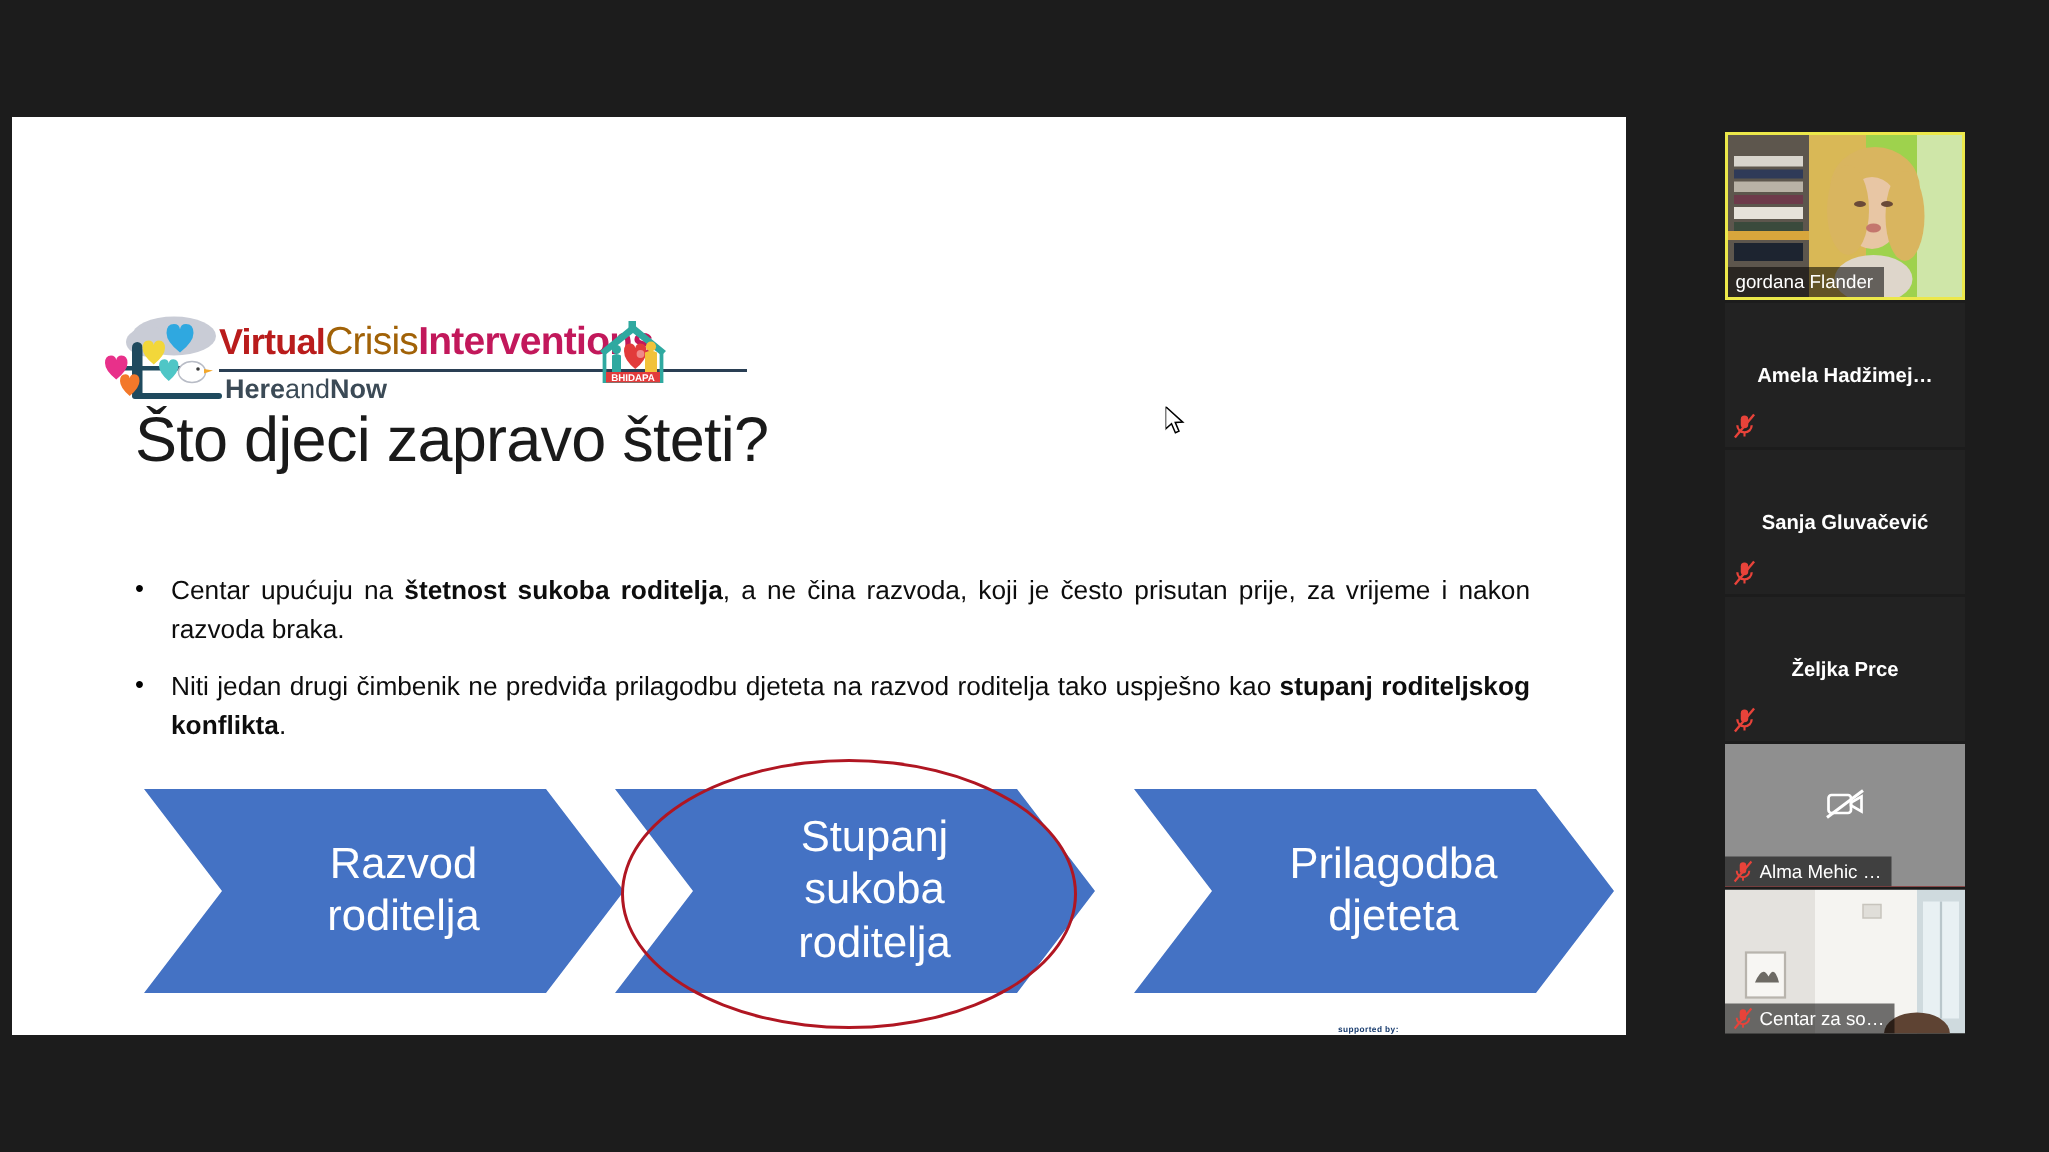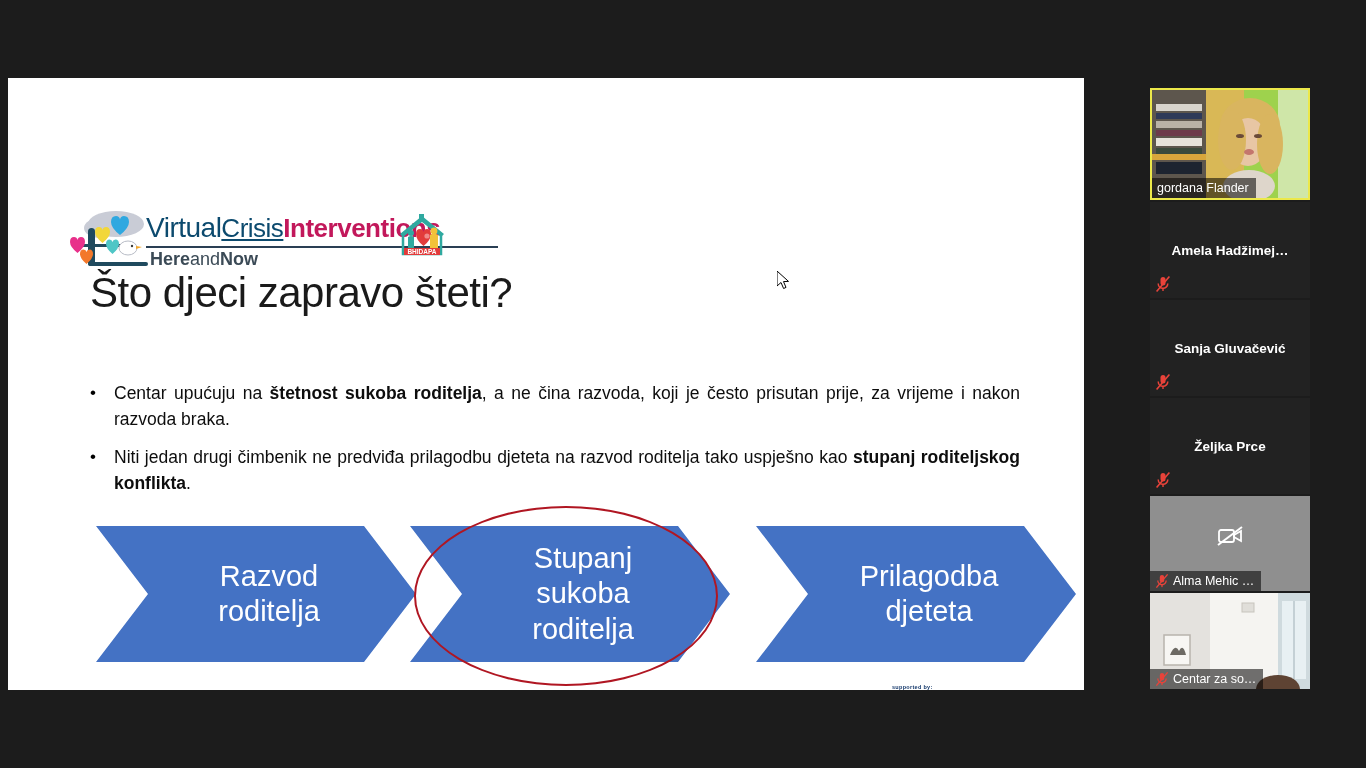--- a/index.html
+++ b/index.html
@@ -9,22 +9,22 @@
   }
   
   #slide{
     position:absolute;left:8px;top:78px;width:1076px;height:612px;
     background:#ffffff;overflow:hidden;
   }
   
   #logo-block{position:absolute;left:56px;top:128px;width:390px;height:66px;}
   #logo-tree{position:absolute;left:0;top:0;width:92px;height:66px;}
   #logo-word{position:absolute;left:82px;top:6px;white-space:nowrap;}
-  .logo-v{font-size:28px;font-weight:normal;color:#0c4a6e;letter-spacing:-0.5px;}
-  .logo-c{font-size:26px;font-weight:normal;color:#0c4a6e;letter-spacing:-0.5px;text-decoration:underline;}
+  .logo-v{font-size:24px;font-weight:bold;color:#b91c1c;letter-spacing:-0.5px;}
+  .logo-c{font-size:26px;font-weight:normal;color:#a16207;letter-spacing:-0.5px;}
   .logo-i{font-size:26px;font-weight:bold;color:#c2185b;letter-spacing:-0.5px;}
   #logo-rule{position:absolute;left:82px;top:40px;width:352px;height:2px;background:#2a3f54;}
   #logo-sub{position:absolute;left:86px;top:43px;font-size:18px;color:#3b4a56;letter-spacing:0px;}
   .sub-b{font-weight:bold;}
   .sub-n{font-weight:normal;}
   #logo-house{position:absolute;left:334px;top:8px;width:48px;height:44px;}
 
   
   #slide-title{
     position:absolute;left:82px;top:192px;width:900px;

